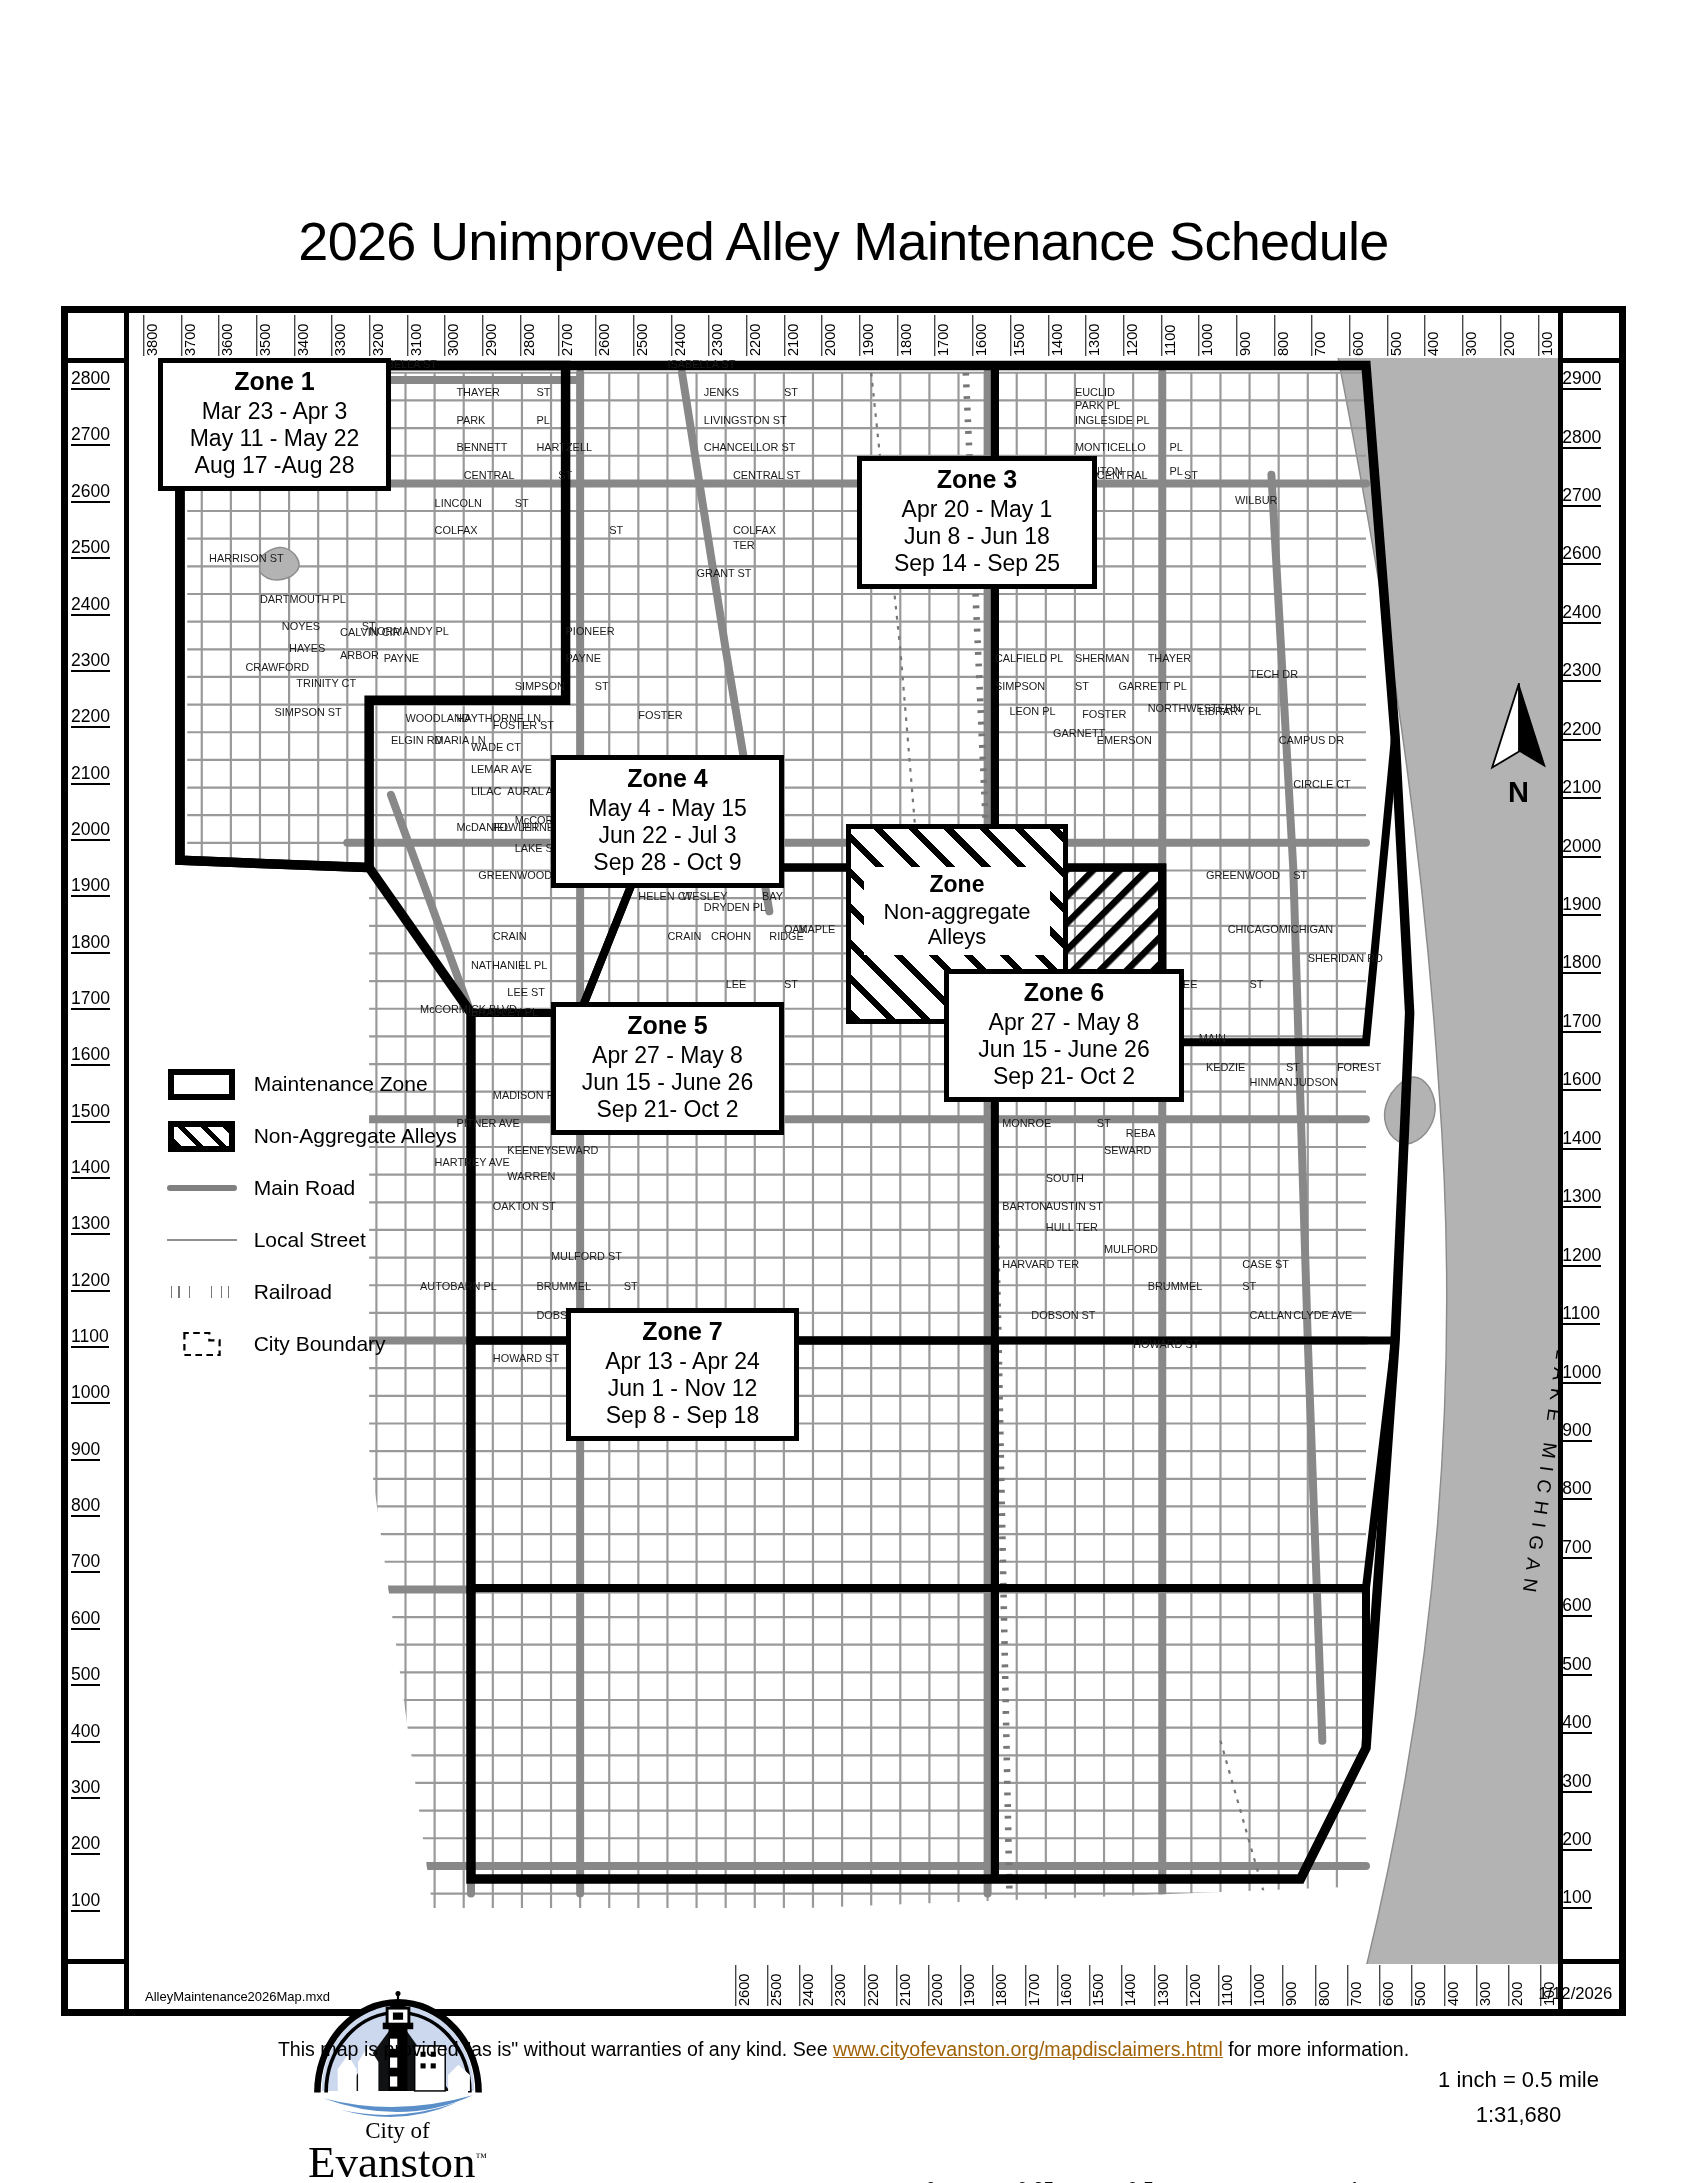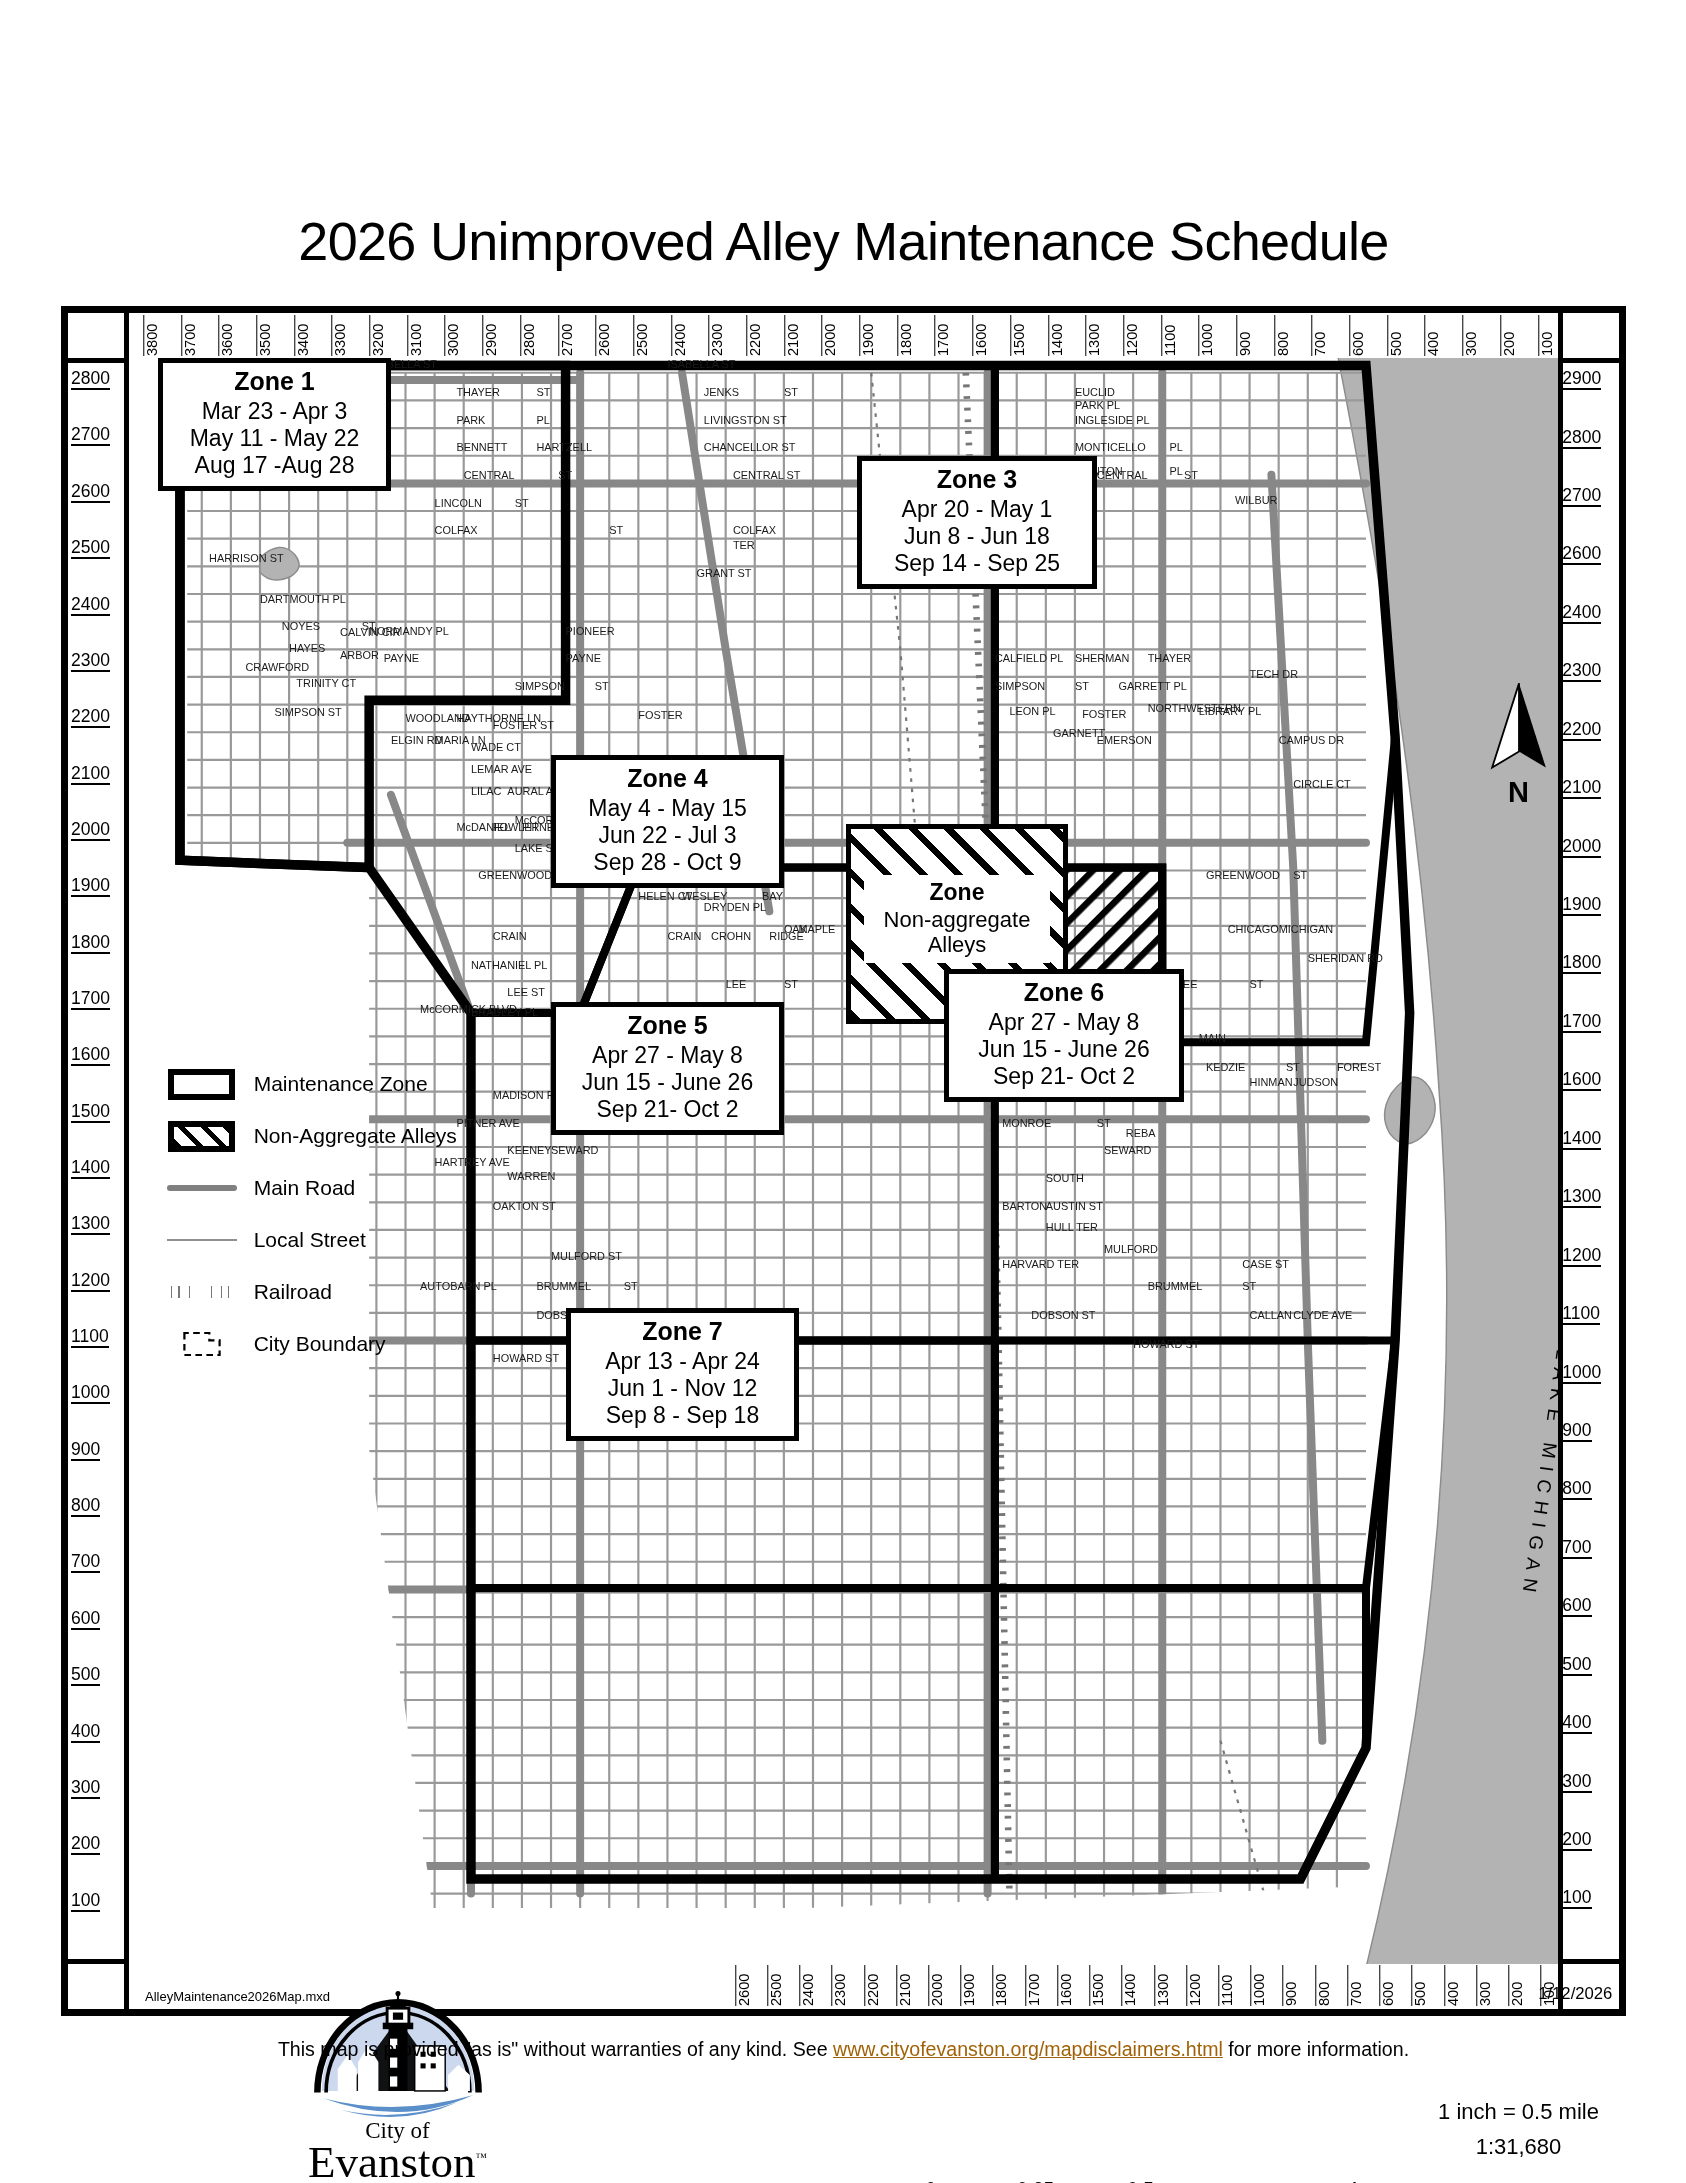--- a/index.html
+++ b/index.html
@@ -84,21 +84,21 @@
   .sym-bound{width:44px;height:28px;}
 
   
   #logo{position:absolute;left:218px;top:1674px;width:233px;text-align:center;}
   #logo .cityof{font-family:"Liberation Serif",serif;font-size:23px;margin-top:-4.4px;}
   #logo .evan{font-family:"Liberation Serif",serif;font-size:45px;line-height:0.95;margin-top:-2.9px;position:relative;}
   #logo .tm{font-size:11.6px;vertical-align:super;}
 
   
   #scaletext{position:absolute;left:1310px;top:1754px;width:291px;text-align:center;
-    font-size:22px;font-family:"Liberation Sans",sans-serif;line-height:1.6;margin-top:32px;}
+    font-size:22px;font-family:"Liberation Sans",sans-serif;line-height:1.6;}
   #scalebar{position:absolute;left:859px;top:1870px;width:437px;}
   #scalebar .ticks{position:relative;height:25px;font-size:19px;}
   #scalebar .ticks span{position:absolute;top:0;transform:translateX(-50%);}
   #milelabel{position:absolute;left:1303px;top:1874px;font-size:19px;}
 
   
   #north{position:absolute;left:1401px;top:371px;width:109px;text-align:center;}
   #north .nlab{font-size:29px;font-weight:bold;margin-top:-2.9px;}
 
   
@@ -615,21 +615,21 @@
     </div>
 
     <div class="zonebox" id="zb4" style="left:422px;top:397px;width:233px;">
       <span class="zt">Zone 4</span>
       <span class="zd">May 4 - May 15</span>
       <span class="zd">Jun 22 - Jul 3</span>
       <span class="zd">Sep 28 - Oct 9</span>
     </div>
 
     <div class="hatchbox" id="hb" style="left:717px;top:466px;width:222px;height:200px;"></div>
-    <div class="hatchlabel" id="hl" style="left:735px;top:509px;width:186px;margin-top:8px;">
+    <div class="hatchlabel" id="hl" style="left:735px;top:509px;width:186px;">
       <span class="zt">Zone</span>
       <span class="zd">Non-aggregate</span>
       <span class="zd">Alleys</span>
     </div>
 
     <div class="zonebox" id="zb5" style="left:422px;top:644px;width:233px;">
       <span class="zt">Zone 5</span>
       <span class="zd">Apr 27 - May 8</span>
       <span class="zd">Jun 15 - June 26</span>
       <span class="zd">Sep 21- Oct 2</span>

